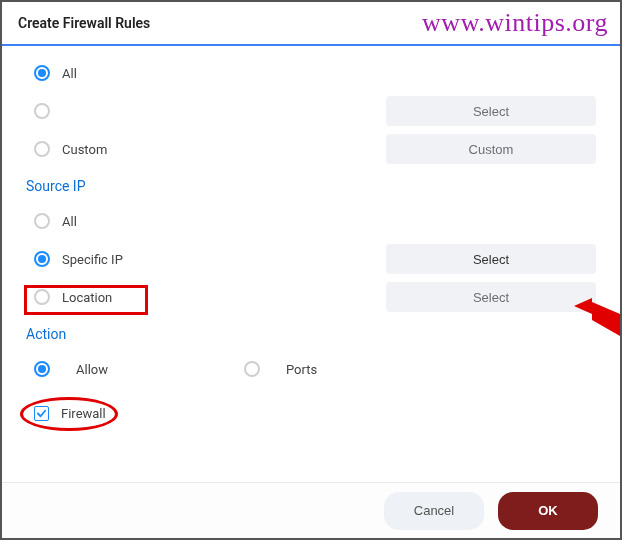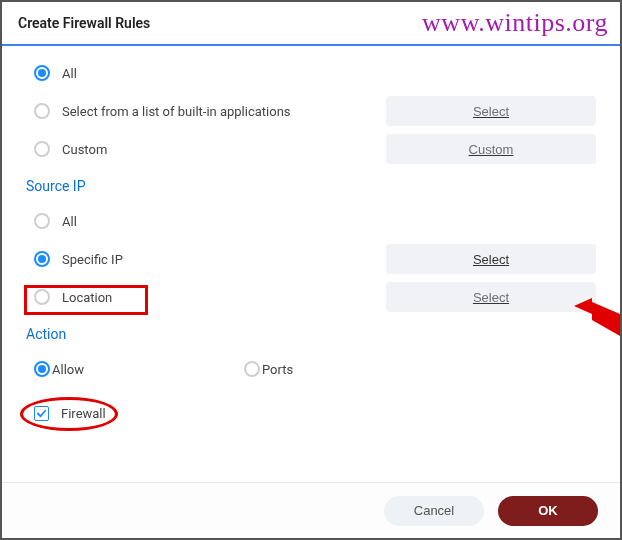--- a/index.html
+++ b/index.html
@@ -79,21 +79,20 @@
     background: #1a8cff;
     border-radius: 50%;
   }
   .radio-label {
     color: #444;
   }
   .btn-cell {
     width: 214px;
     display: flex;
     justify-content: flex-end;
-    text-decoration: underline;
   }
   .sel-btn {
     width: 210px;
     height: 30px;
     background: #f0f2f5;
     color: #6c6f75;
     border: none;
     border-radius: 4px;
     font-size: 13px;
     display: inline-flex;
@@ -105,21 +104,21 @@
     font-weight: 500;
   }
   .action-row {
     display: flex;
     align-items: center;
     min-height: 38px;
   }
   .action-item {
     display: flex;
     align-items: center;
-    gap: 2px;
+    gap: 26px;
     padding-left: 8px;
     width: 210px;
   }
   .checkbox {
     width: 15px;
     height: 15px;
     border: 1.5px solid #1a8cff;
     border-radius: 2px;
     display: inline-flex;
     align-items: center;
@@ -136,21 +135,21 @@
     border-top: 1px solid #e8e8e8;
     background: #fdfdfd;
     display: flex;
     align-items: center;
     justify-content: flex-end;
     gap: 14px;
     padding-right: 22px;
   }
   .btn {
     min-width: 100px;
-    height: 30px;
+    height: 38px;
     border-radius: 15px;
     border: none;
     font-size: 13px;
     display: inline-flex;
     align-items: center;
     justify-content: center;
   }
   .btn-cancel {
     background: #eef1f5;
     color: #555;
@@ -194,21 +193,20 @@
     <div class="row">
       <div class="radio-cell">
         <span class="radio selected"></span>
         <span class="radio-label">All</span>
       </div>
     </div>
 
     <div class="row">
       <div class="radio-cell">
         <span class="radio"></span>
-        <span class="radio-label">Select from a list of built-in applications</span>
       </div>
       <div class="btn-cell">
         <button class="sel-btn">Select</button>
       </div>
     </div>
 
     <div class="row">
       <div class="radio-cell">
         <span class="radio"></span>
         <span class="radio-label">Custom</span>

